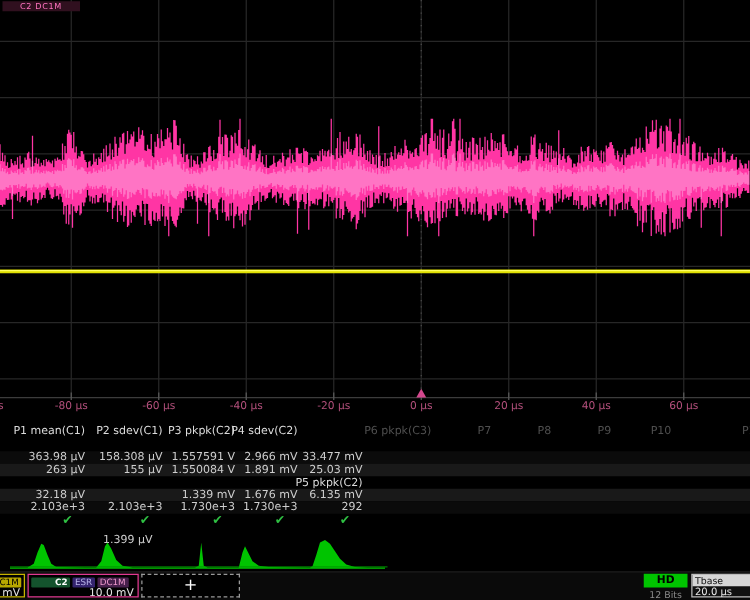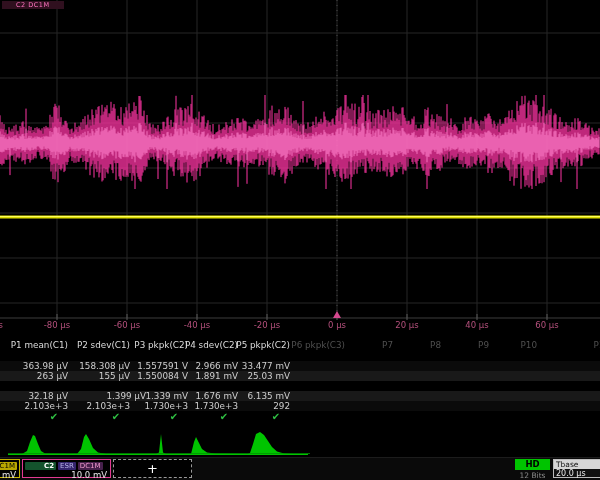--- a/index.html
+++ b/index.html
@@ -95,21 +95,21 @@
       <span style="left: 477px;">40 µs</span>
       <span style="left: 547px;">60 µs</span>
     </div>
 
   <div id="meas-table">
       <div class="trow" style="top: 2px;">
         <span class="tcell thead" style="left: 6px;">P1 mean(C1)</span>
         <span class="tcell thead" style="left: 68px;">P2 sdev(C1)</span>
         <span class="tcell thead" style="left: 126px;">P3 pkpk(C2)</span>
         <span class="tcell thead" style="left: 176px;">P4 sdev(C2)</span>
-        <span class="tcell thead" style="left: 228px;">P5 pkpk(C2)</span>
+        <span class="tcell thead" style="left: 228px; margin-top: 42px;">P5 pkpk(C2)</span>
         <span class="tcell thead-dim" style="left: 283px;">P6 pkpk(C3)</span>
         <span class="tcell thead-dim" style="left: 331px;">P7</span>
         <span class="tcell thead-dim" style="left: 379px;">P8</span>
         <span class="tcell thead-dim" style="left: 427px;">P9</span>
         <span class="tcell thead-dim" style="left: 475px;">P10</span>
         <span class="tcell thead-dim" style="left: 548px;">P11</span>
       </div>
       <div class="trow stripe-b" style="top: 23px;">
         <span class="tcell " style="left: 6px;">363.98 µV</span>
         <span class="tcell " style="left: 68px;">158.308 µV</span>
@@ -119,21 +119,21 @@
       </div>
       <div class="trow stripe-a" style="top: 33px;">
         <span class="tcell " style="left: 6px;">263 µV</span>
         <span class="tcell " style="left: 68px;">155 µV</span>
         <span class="tcell " style="left: 126px;">1.550084 V</span>
         <span class="tcell " style="left: 176px;">1.891 mV</span>
         <span class="tcell " style="left: 228px;">25.03 mV</span>
       </div>
       <div class="trow stripe-a" style="top: 53px;">
         <span class="tcell " style="left: 6px;">32.18 µV</span>
-        <span class="tcell " style="left: 84px;">1.399 µV</span>
+        <span class="tcell " style="left: 60px; margin-top: 36px;">1.399 µV</span>
         <span class="tcell " style="left: 126px;">1.339 mV</span>
         <span class="tcell " style="left: 176px;">1.676 mV</span>
         <span class="tcell " style="left: 228px;">6.135 mV</span>
       </div>
       <div class="trow stripe-b" style="top: 63px;">
         <span class="tcell " style="left: 6px;">2.103e+3</span>
         <span class="tcell " style="left: 68px;">2.103e+3</span>
         <span class="tcell " style="left: 126px;">1.730e+3</span>
         <span class="tcell " style="left: 176px;">1.730e+3</span>
         <span class="tcell " style="left: 228px;">292</span>

